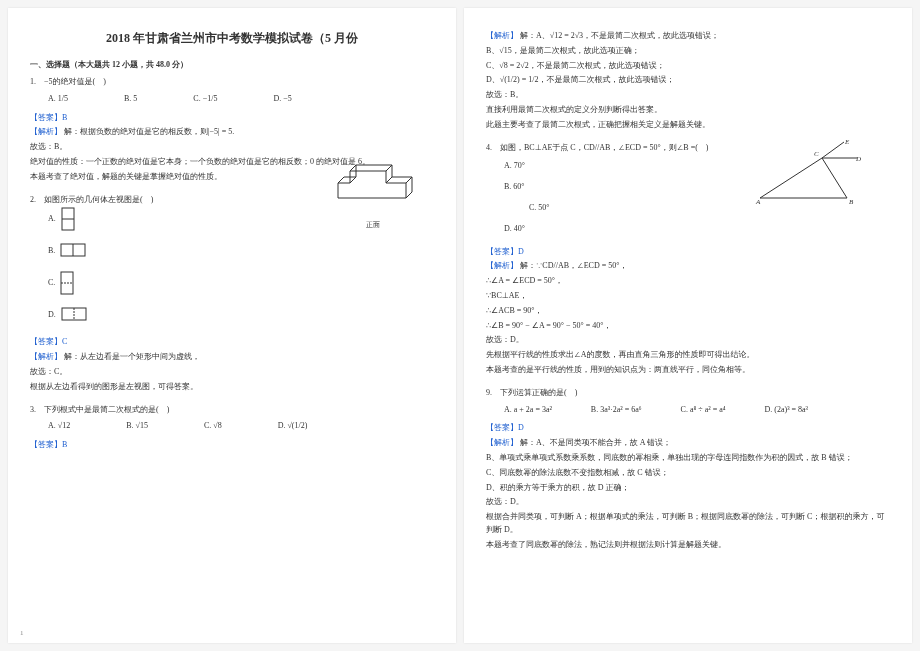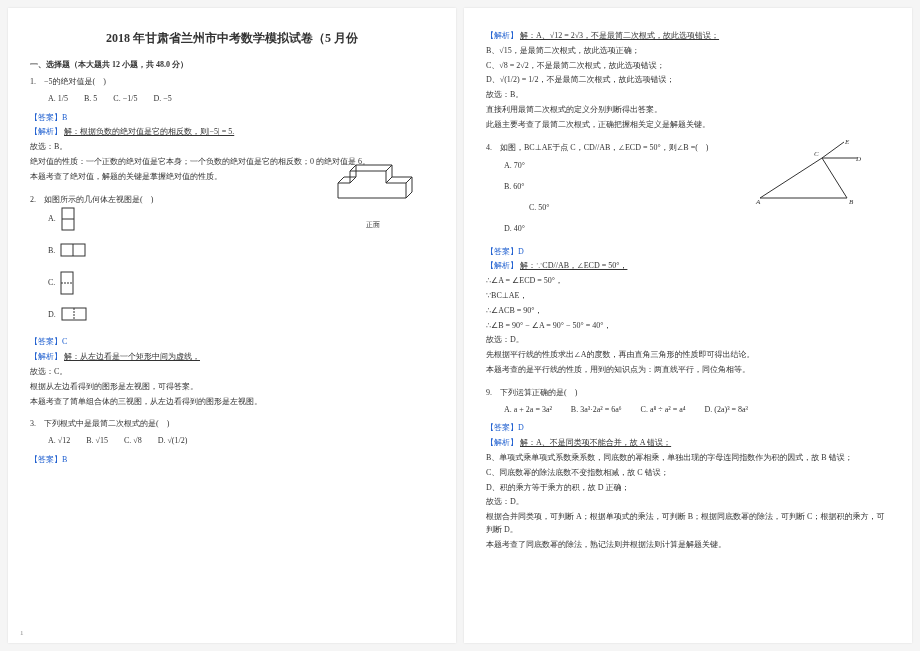--- a/index.html
+++ b/index.html
@@ -29,29 +29,29 @@
     margin-top: 4px;
   }
   .section-head {
     font-weight: bold;
     font-size: 8px;
     margin-bottom: 6px;
   }
   .question { margin-bottom: 6px; line-height: 1.6; }
   .choices {
     display: flex;
-    gap: 16px;
+    gap: 56px;
     padding-left: 18px;
     margin-top: 4px;
     margin-bottom: 4px;
   }
   .choice { white-space: nowrap; }
   .ans { color: #2060d0; margin-top: 6px; }
   .exp { color: #2060d0; display: inline; }
-  .exp-body { display: inline; color: #333; text-decoration: underline; }
+  .exp-body { display: inline; color: #333; }
   .para { margin-top: 2px; line-height: 1.6; }
   .figbox {
     position: absolute;
     right: 38px;
     width: 90px;
   }
   .shape3d { top: 155px; }
   .shape3d svg { width: 90px; height: 50px; }
   .caption { text-align: center; font-size: 7px; margin-top: 2px; }
   .viewopts { padding-left: 18px; }
@@ -137,21 +137,20 @@
           </svg>
       </div>
     </div>
     <div class="ans" style="margin-top:8px;">【答案】C</div>
     <div class="para">
       <span class="exp">【解析】</span>
       <span class="exp-body">解：从左边看是一个矩形中间为虚线，</span>
     </div>
     <div class="para">故选：C。</div>
     <div class="para">根据从左边看得到的图形是左视图，可得答案。</div>
-    <div class="para">本题考查了简单组合体的三视图，从左边看得到的图形是左视图。</div>
   </div>
 
   <div class="question" style="margin-top:10px;">
     <span>3.　下列根式中是最简二次根式的是(　)</span>
     <div class="choices">
       <span class="choice">A. √12</span>
       <span class="choice">B. √15</span>
       <span class="choice">C. √8</span>
       <span class="choice">D. √(1/2)</span>
     </div>
@@ -208,21 +207,21 @@
     <div class="para">∵BC⊥AE，</div>
     <div class="para">∴∠ACB = 90°，</div>
     <div class="para">∴∠B = 90° − ∠A = 90° − 50° = 40°，</div>
     <div class="para">故选：D。</div>
     <div class="para">先根据平行线的性质求出∠A的度数，再由直角三角形的性质即可得出结论。</div>
     <div class="para">本题考查的是平行线的性质，用到的知识点为：两直线平行，同位角相等。</div>
   </div>
 
   <div class="question" style="margin-top:10px;">
     <span>9.　下列运算正确的是(　)</span>
-    <div class="choices" style="gap:19px;">
+    <div class="choices" style="gap:39px;">
       <span class="choice">A. a + 2a = 3a²</span>
       <span class="choice">B. 3a³·2a² = 6a⁶</span>
       <span class="choice">C. a⁸ ÷ a² = a⁴</span>
       <span class="choice">D. (2a)³ = 8a³</span>
     </div>
     <div class="ans">【答案】D</div>
     <div class="para">
       <span class="exp">【解析】</span>
       <span class="exp-body">解：A、不是同类项不能合并，故 A 错误；</span>
     </div>

